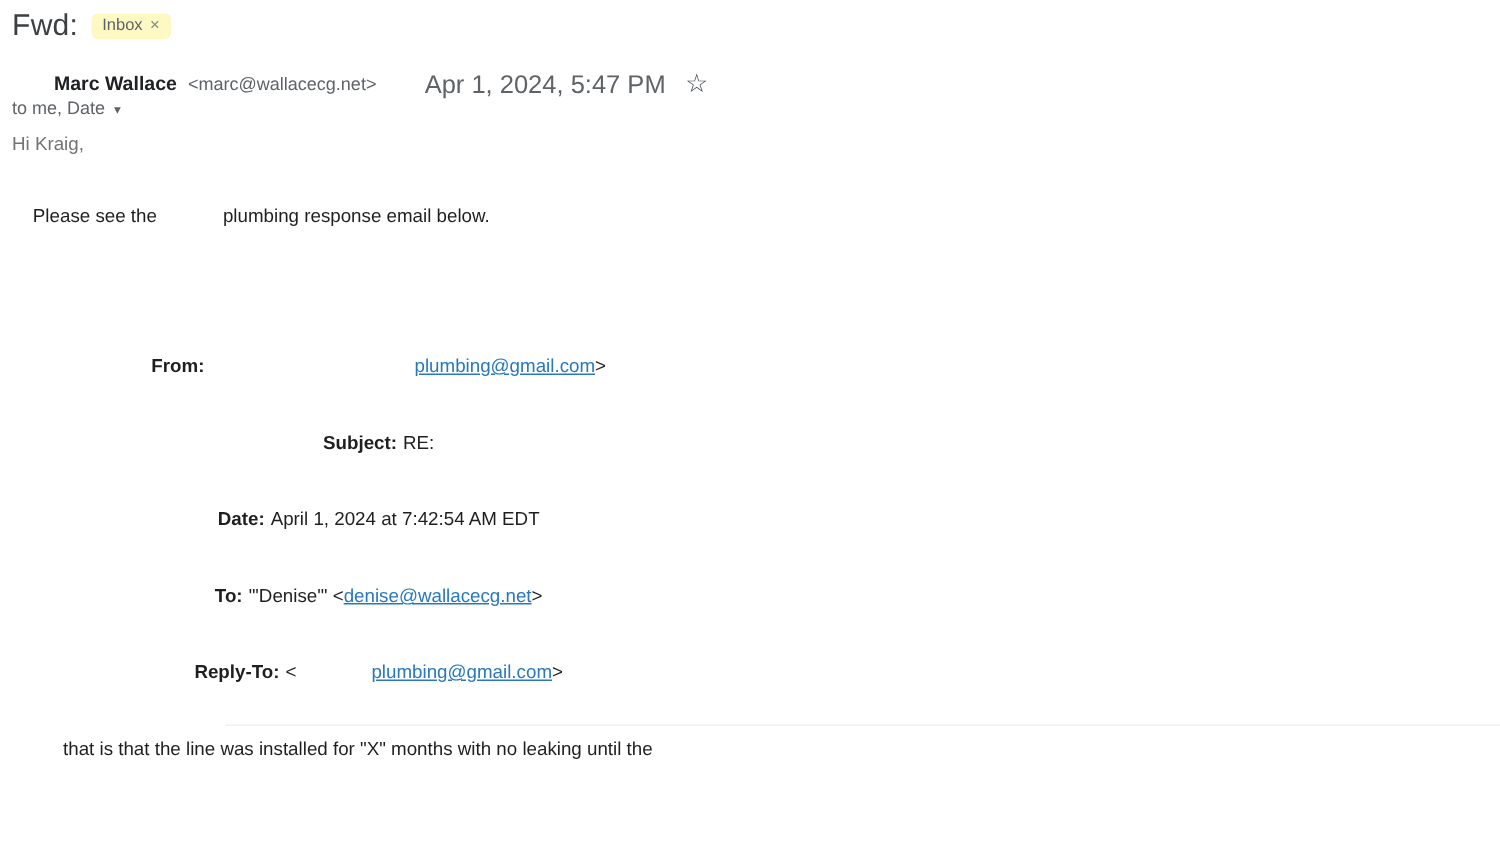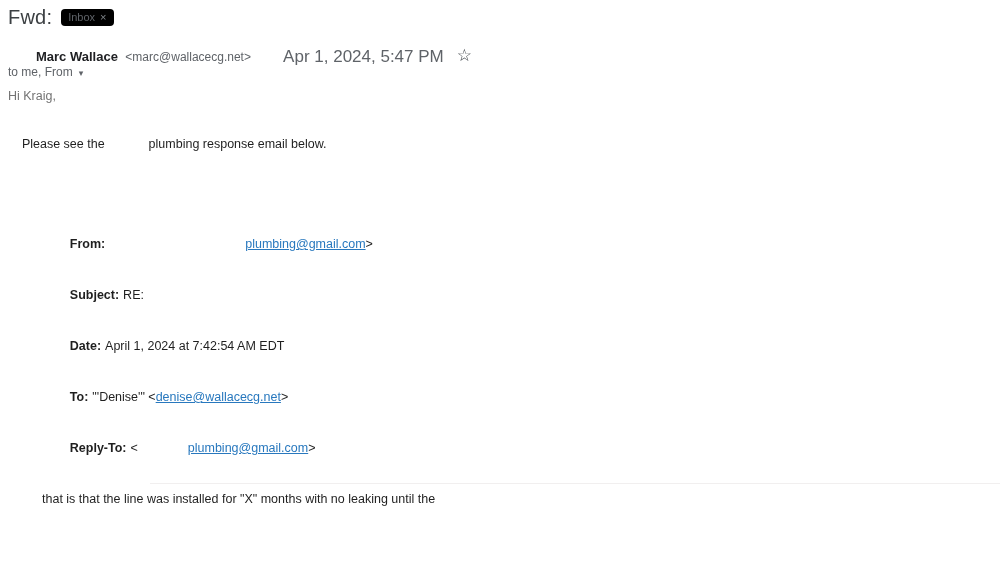--- a/index.html
+++ b/index.html
@@ -9,39 +9,40 @@
   * { margin: 0; padding: 0; box-sizing: border-box; }
   html, body { background: #ffffff; }
   .page {
     position: relative;
     width: 1000px;
     height: 563px;
     background: #ffffff;
     font-family: "Liberation Sans", sans-serif;
     color: #1f1f1f;
     overflow: hidden;
+    text-align: center;
   }
   .subject-row {
     position: absolute;
     top: 6px;
     left: 8px;
     display: flex;
     align-items: center;
     gap: 9px;
   }
   .subject {
     font-size: 20px;
     font-weight: 500;
     color: #3c4043;
     letter-spacing: 0.2px;
   }
   .chip {
     display: inline-flex;
     align-items: center;
-    background: #000000;
+    background: #fef9c3;
     border-radius: 4px;
     padding: 2px 7px;
     font-size: 11px;
     color: #5f6368;
     cursor: pointer;
     line-height: 13px;
   }
   .chip-x {
     margin-left: 5px;
     color: #80868b;
@@ -141,21 +142,21 @@
       <span class="sender-name">Marc Wallace</span>
       <span class="sender-email">&lt;marc@wallacecg.net&gt;</span>
     </div>
     <div class="header-right">
       <span class="timestamp">Apr 1, 2024, 5:47 PM</span>
       <span class="star">☆</span>
     </div>
   </div>
 
   <div class="recipients">
-    <span>to me, From</span>
+    <span>to me, Date</span>
     <span class="caret">▾</span>
   </div>
 
   <div class="greeting">Hi Kraig,</div>
 
   <div class="intro">
     <span>Please see the</span><span class="gap gap-intro"></span><span>plumbing response email below.</span>
   </div>
 
   <div class="forwarded">

